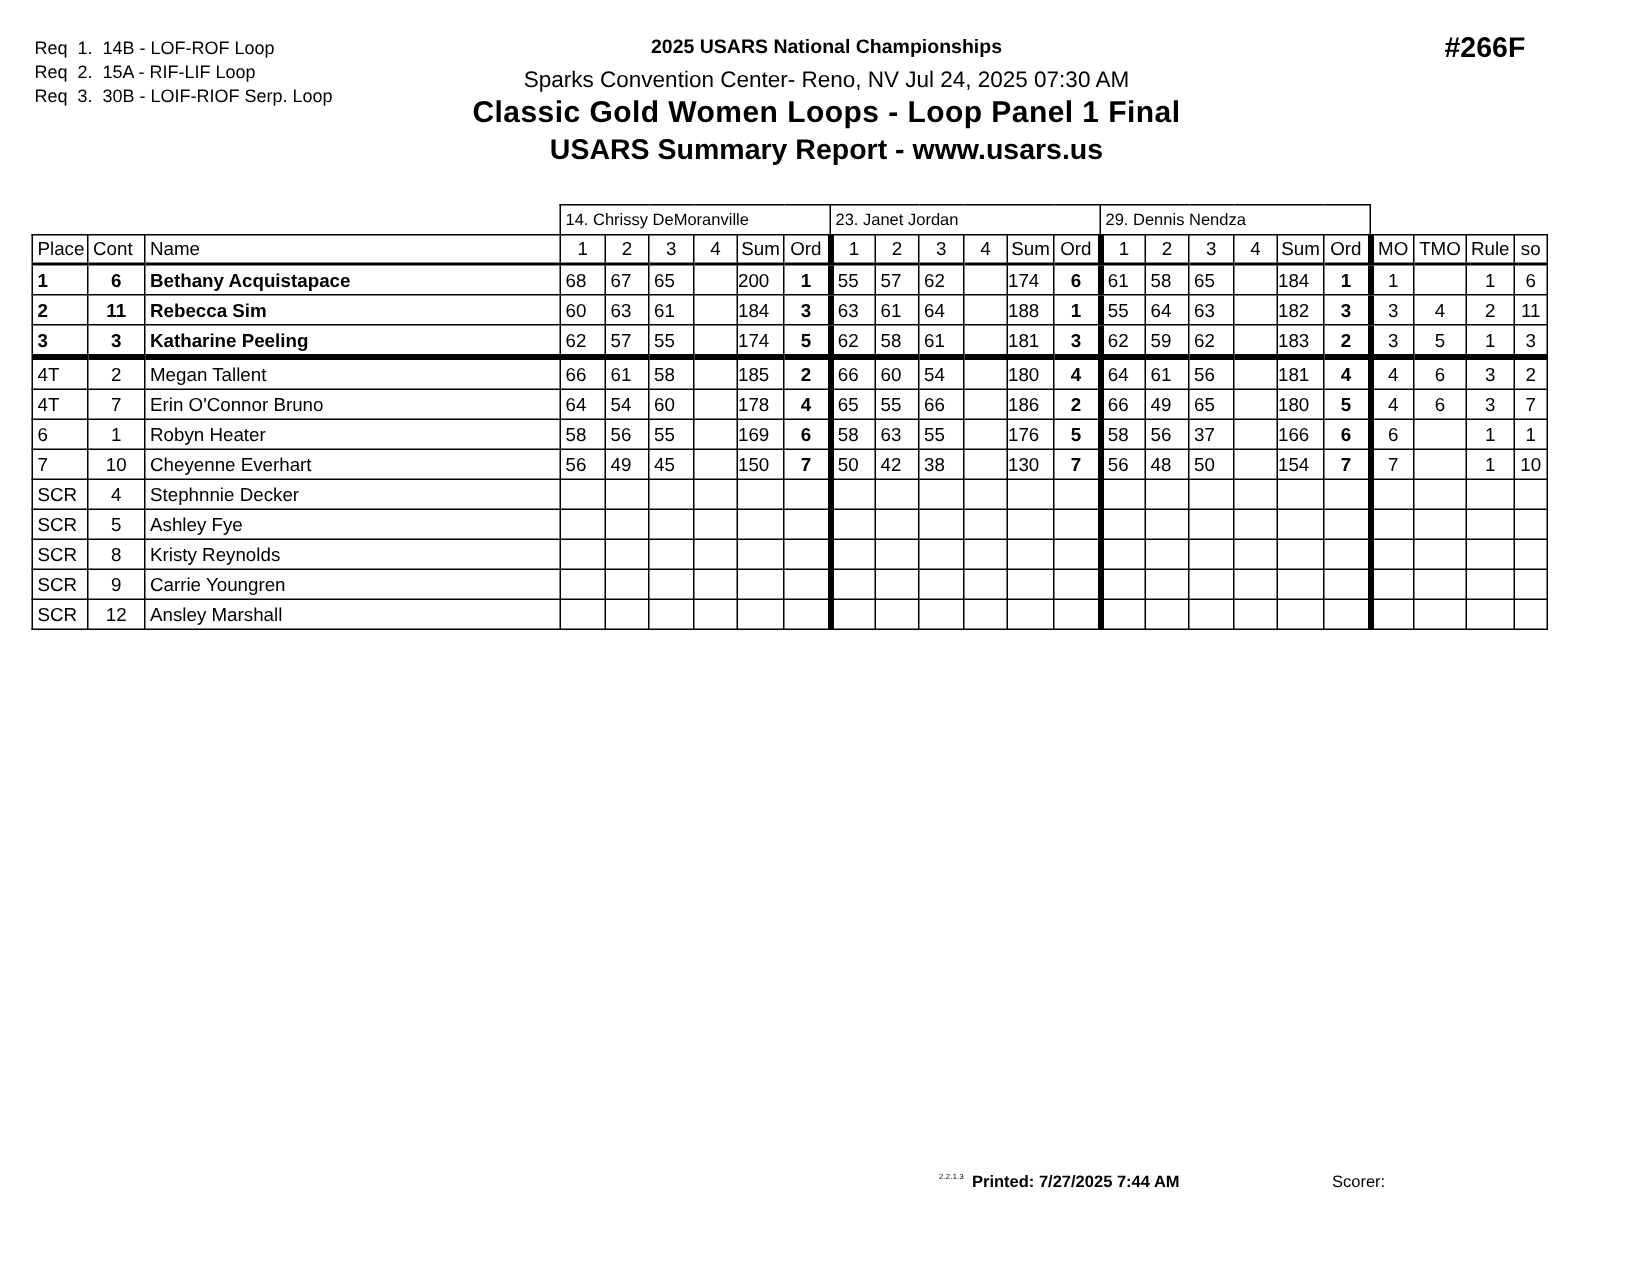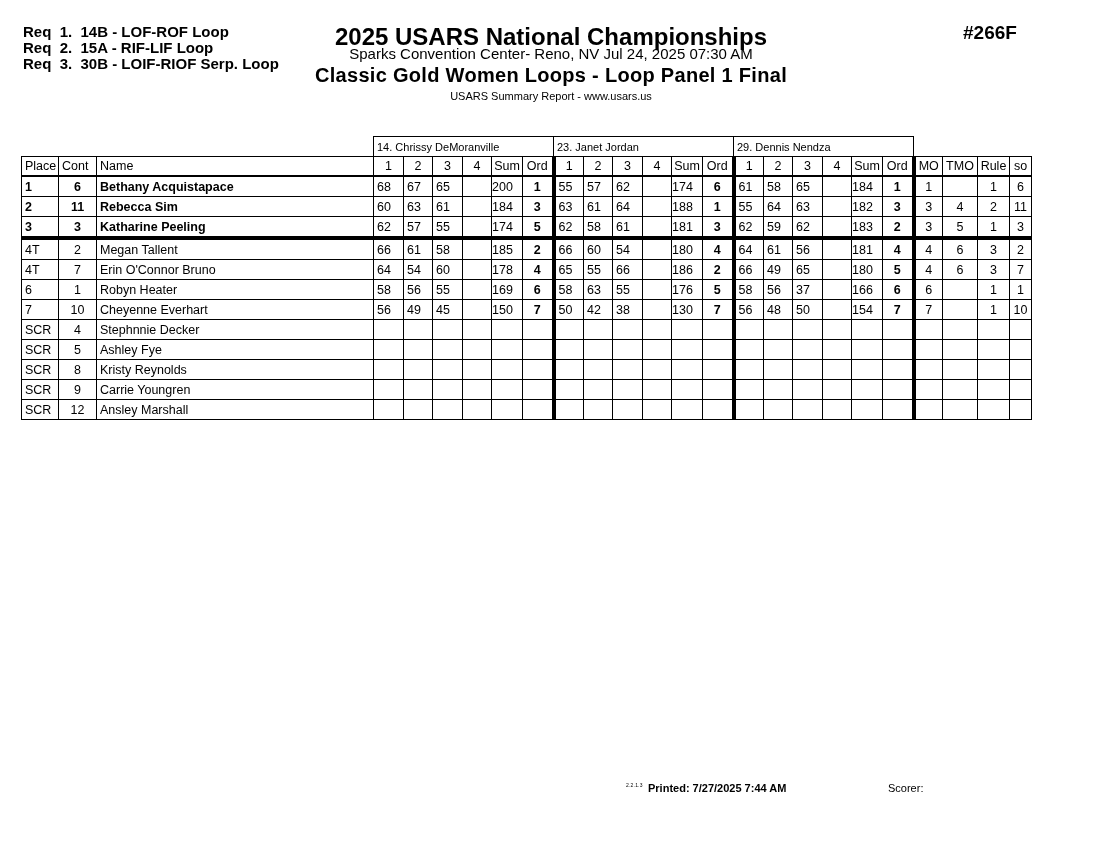--- a/index.html
+++ b/index.html
@@ -1,24 +1,24 @@
 <!DOCTYPE html>
 <html><head>
 <meta charset="utf-8">
 <style>
   html, body { margin:0; padding:0; background:#ffffff; }
   body { width:1100px; height:850px; position:relative; overflow:hidden; font-family:"Liberation Sans", "DejaVu Sans", sans-serif; color:#000; }
-  .req { position:absolute; left:23px; top:24px; font-size:15px; line-height:16px;font-weight:bold; }
+  .req { position:absolute; left:23px; top:24px; font-size:12px; line-height:16px; }
   .req div { white-space:pre; }
   .event-num { position:absolute; left:963px; top:22px; font-size:19px; font-weight:bold; }
   .hdr { position:absolute; left:300px; width:502px; text-align:center; white-space:nowrap; }
-  .h1 { top:23px; font-size:24px; font-weight:bold; }
+  .h1 { top:23px; font-size:13px; font-weight:bold; }
   .h2 { top:45px; font-size:15px; }
   .h3 { top:64px; font-size:20px; font-weight:bold; letter-spacing:0.3px; }
-  .h4 { top:90px; font-size:11px; }
+  .h4 { top:90px; font-size:19px;font-weight:bold; }
 
   table.results { position:absolute; left:21px; top:136px; border-collapse:collapse; table-layout:fixed; font-size:12.5px; }
   table.results td { border:1px solid #000; height:19px; padding:0 0 0 3px; white-space:nowrap; overflow:hidden; }
   table.results tr.judge-row td { height:19px; font-size:11px; vertical-align:middle; }
   table.results tr.judge-row td.blank { border:none; }
   table.results tr.col-hdr td { height:18px; border-bottom:2px solid #000;margin-top:38px; }
   table.results tr.col-hdr td.c { text-align:center; padding:0; }
   td.c { text-align:center; padding:0 !important; }
   td.r { text-align:left; padding:0 2px 0 0 !important; }
   td.b { font-weight:bold; }

